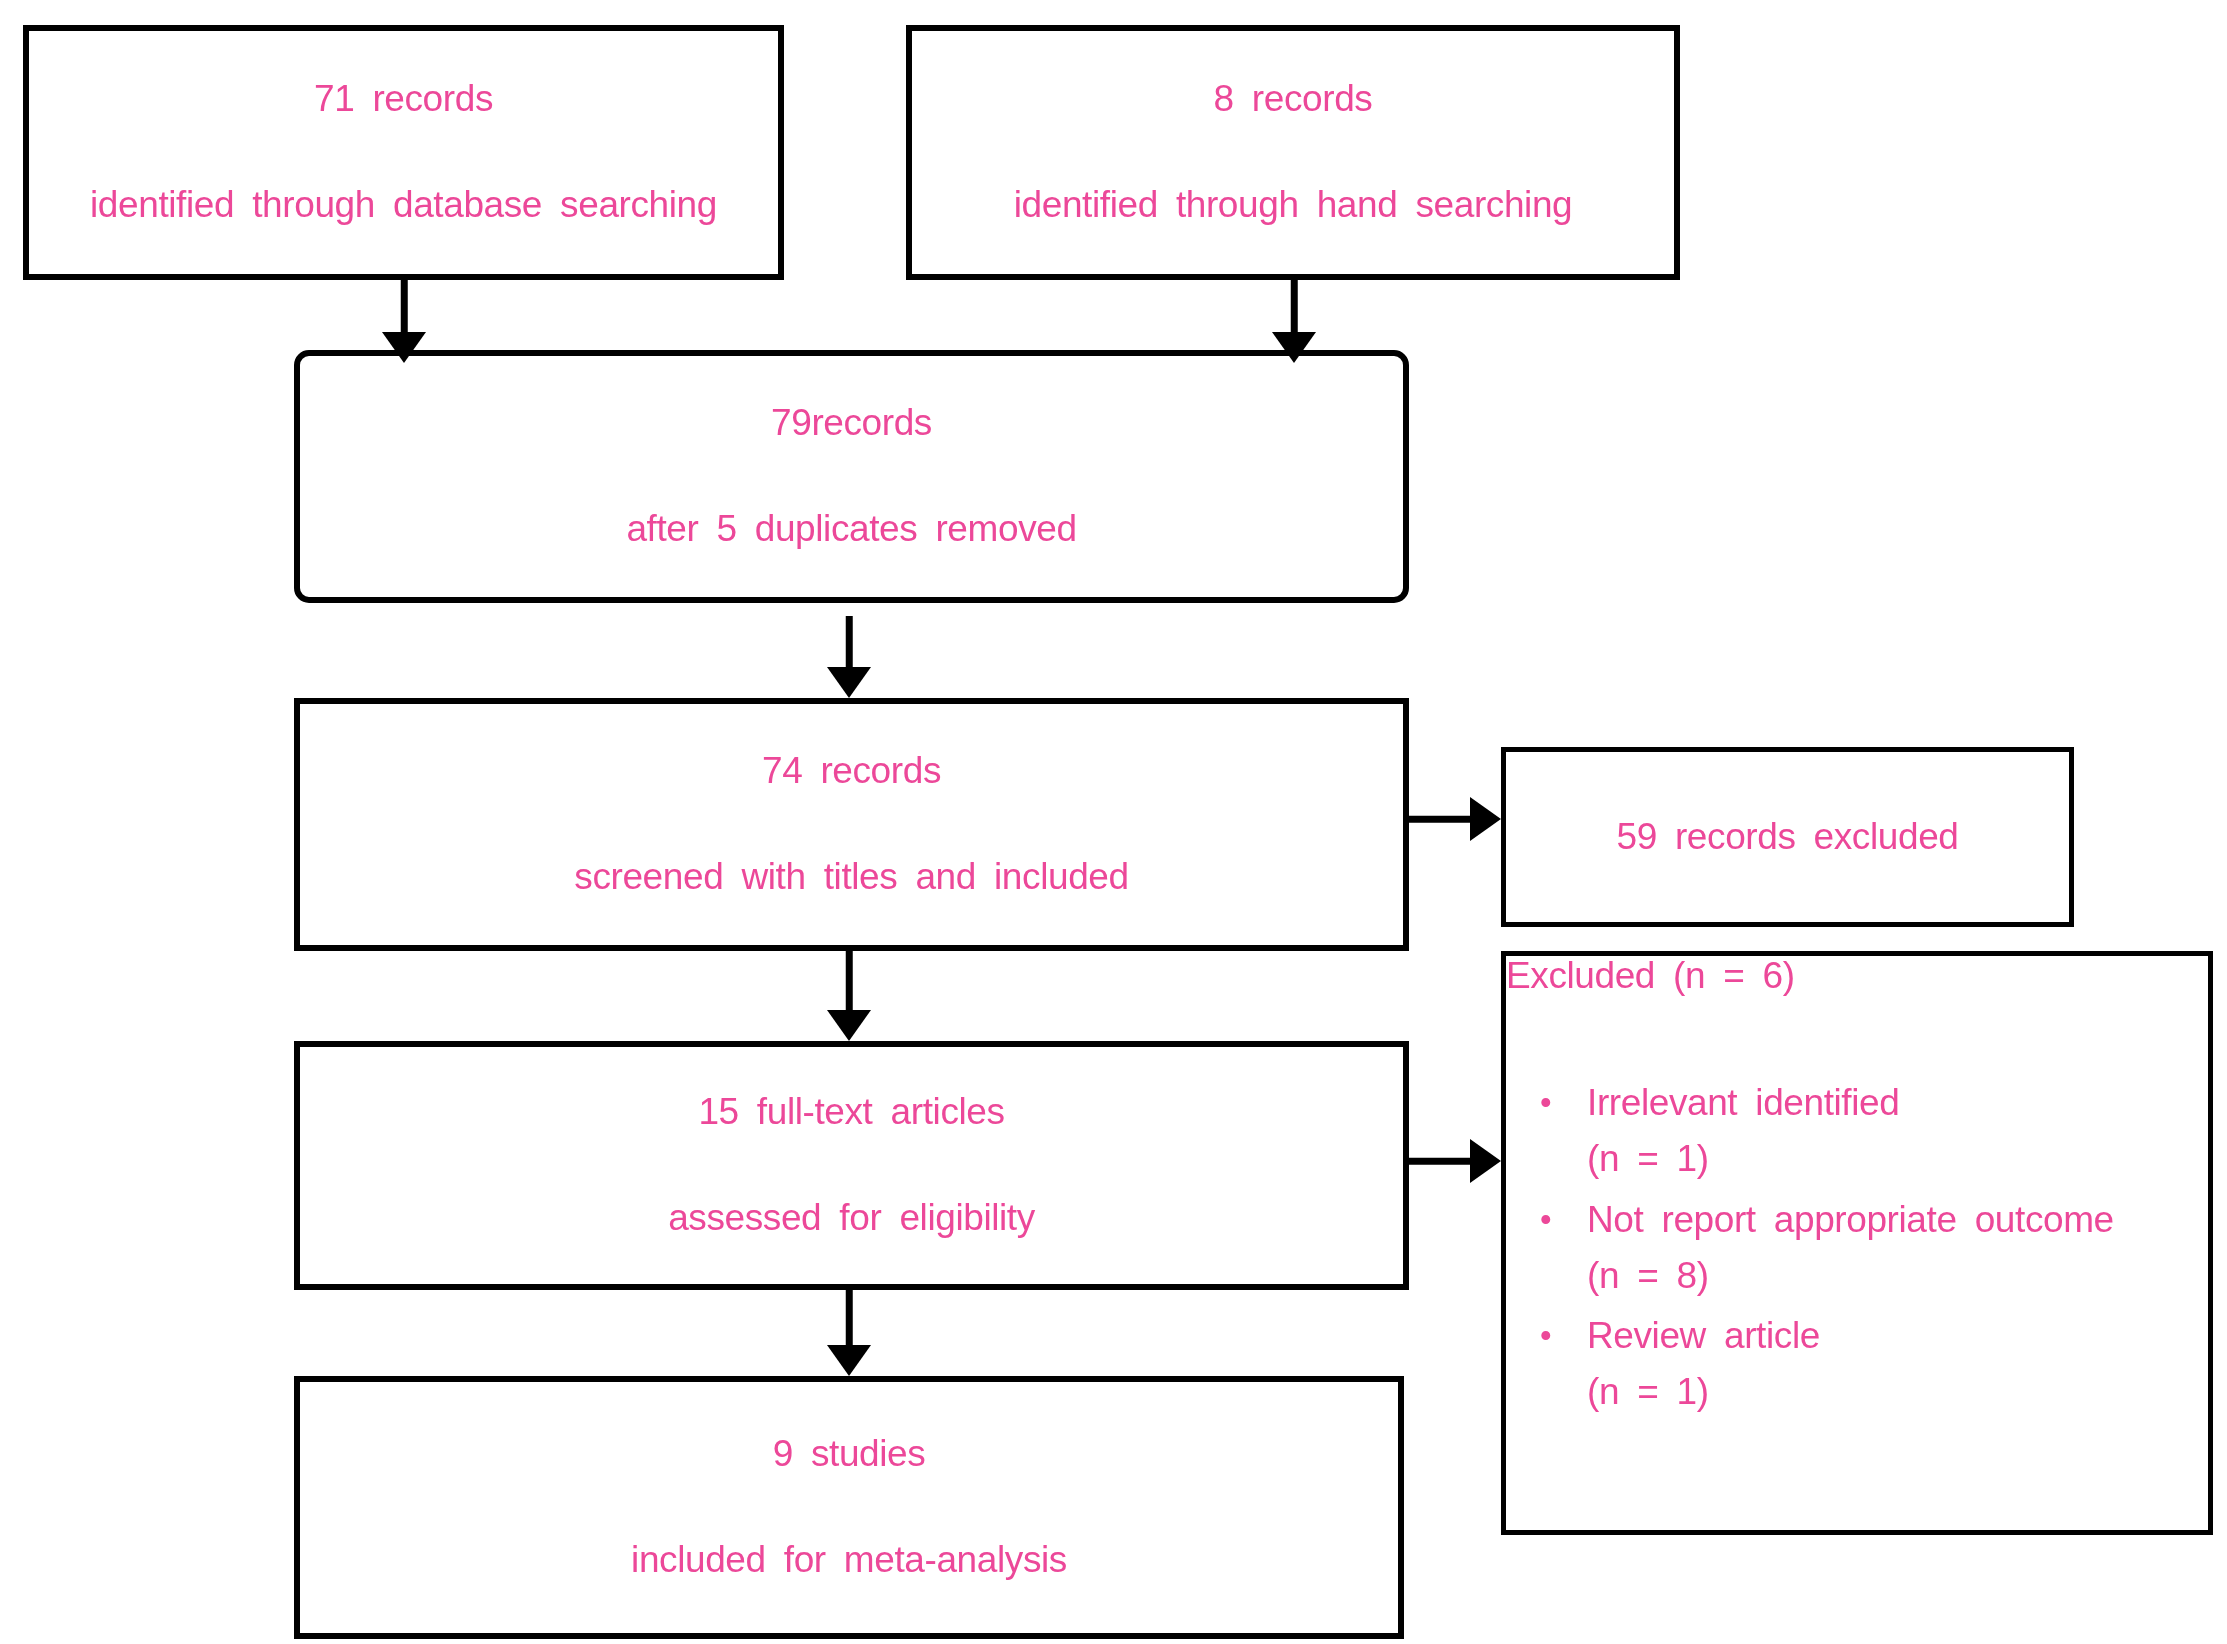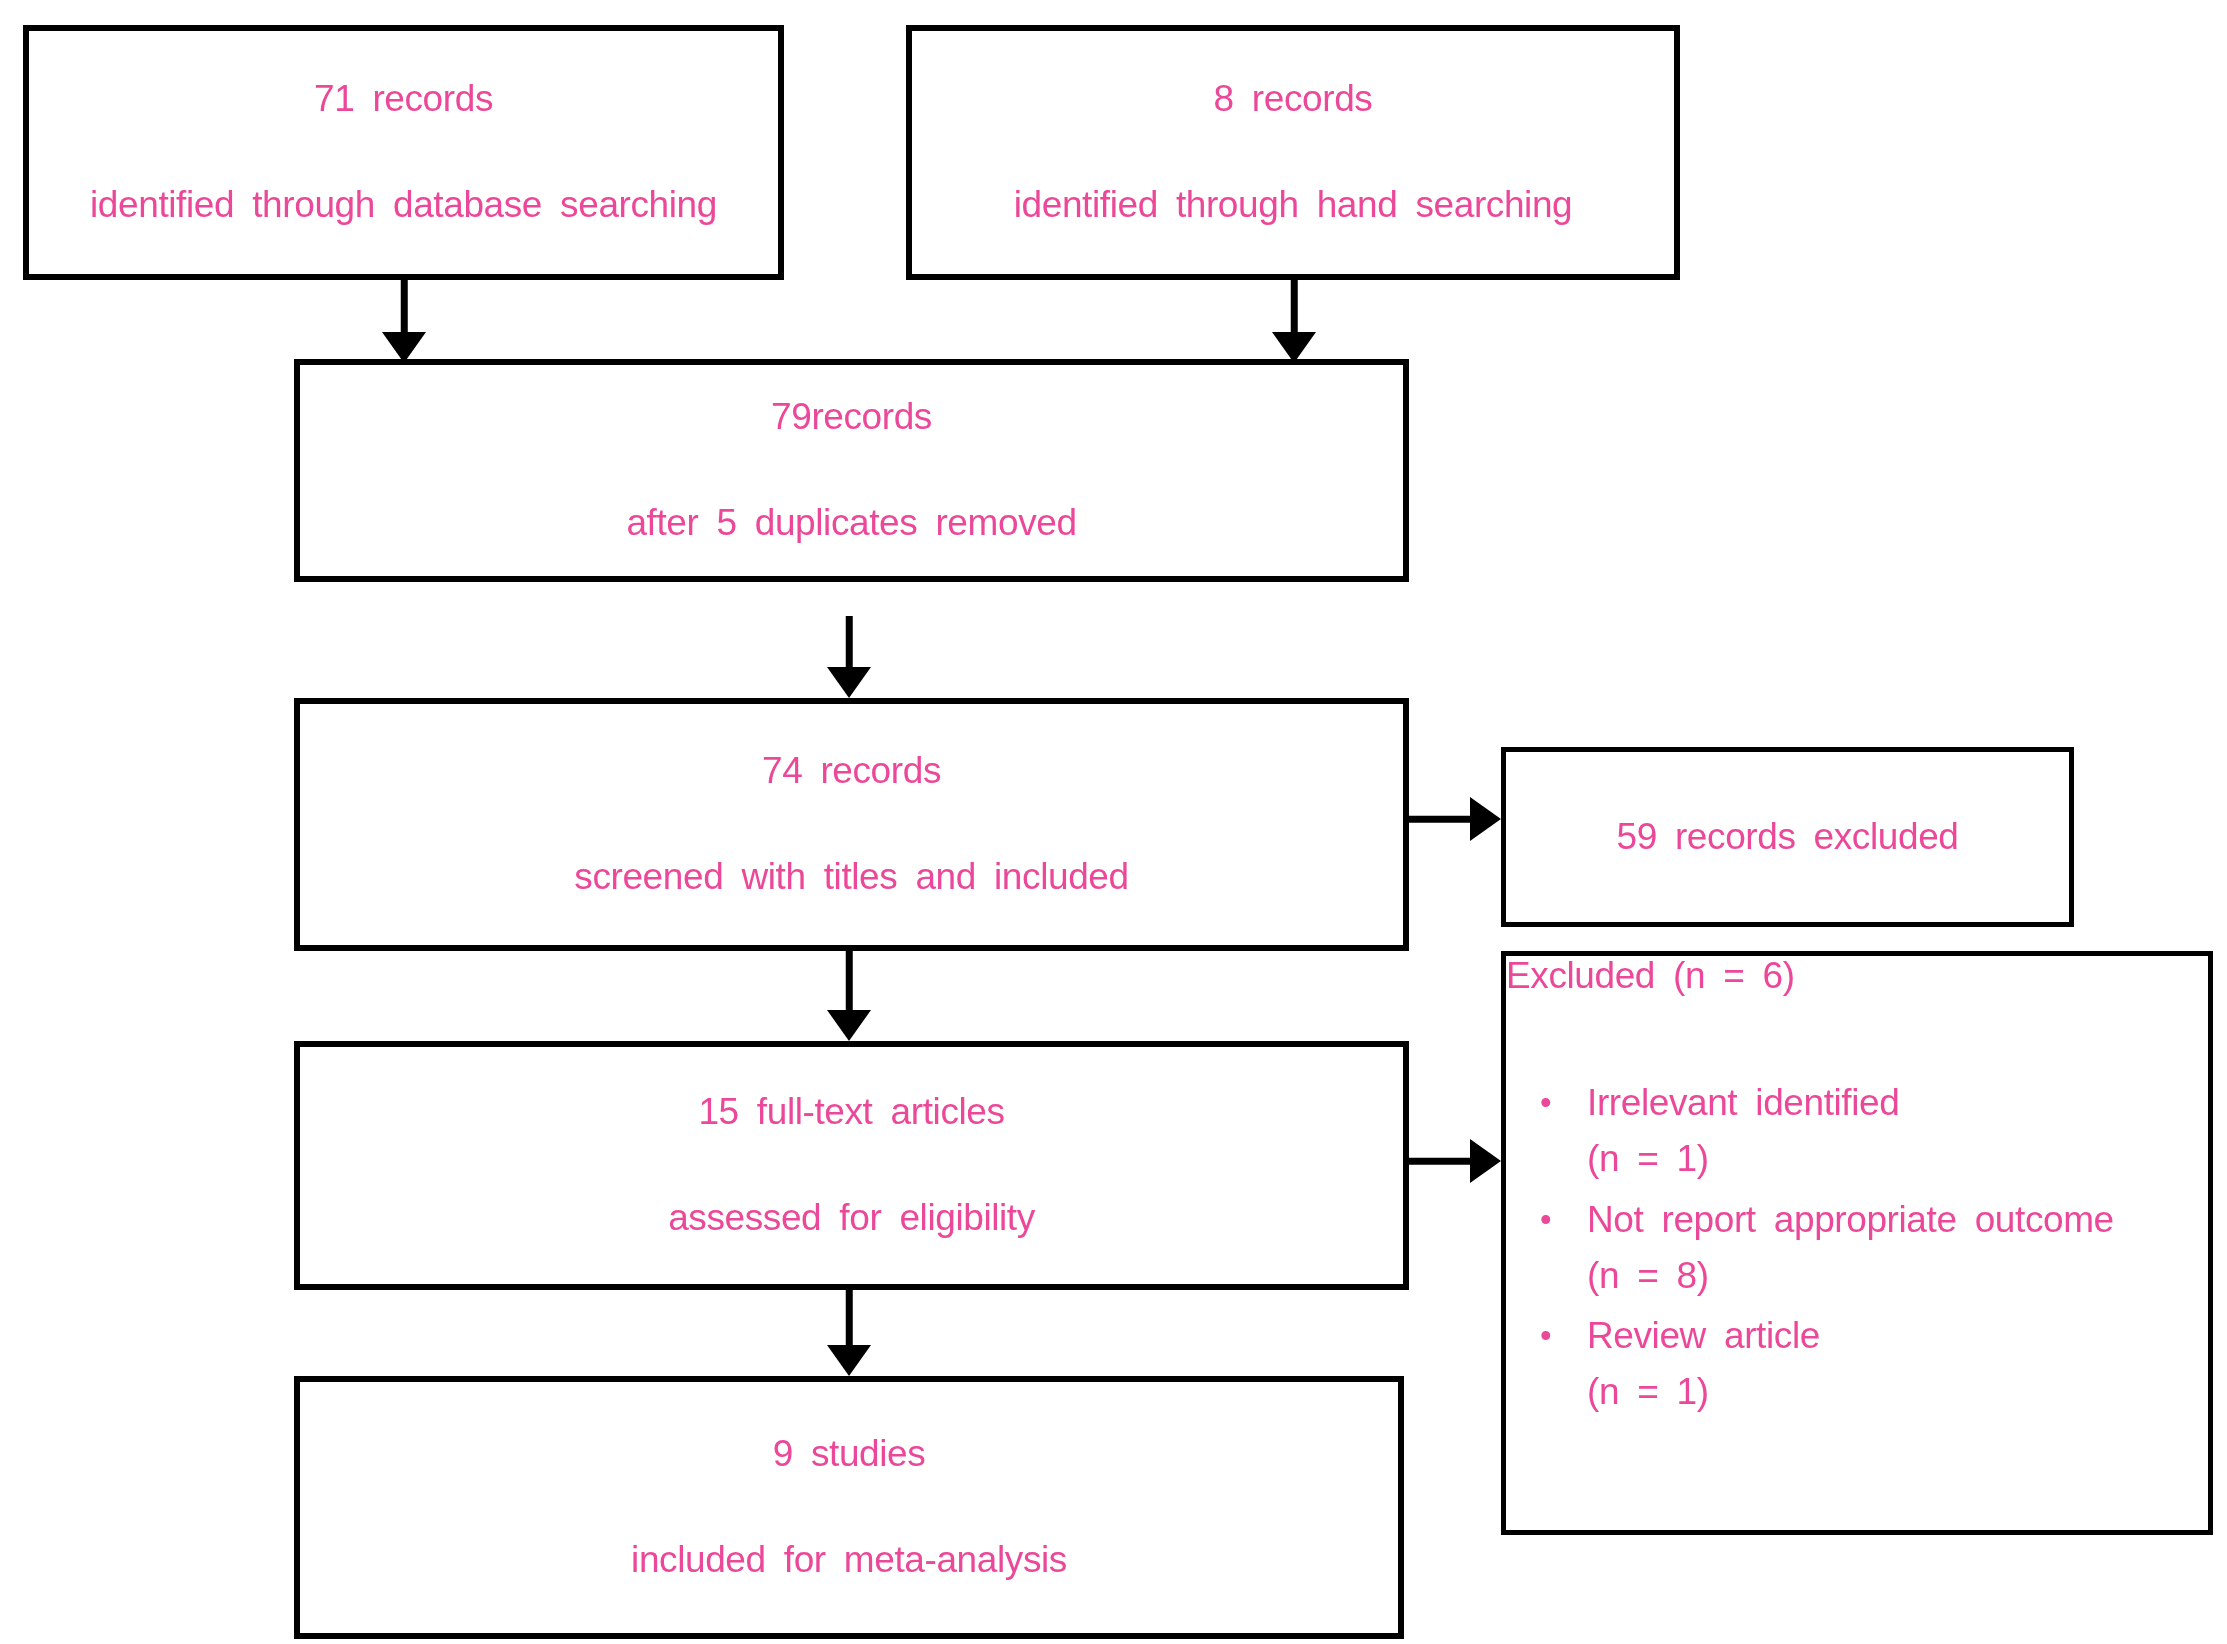--- a/index.html
+++ b/index.html
@@ -27,21 +27,21 @@
     text-align: center;
     font-size: 37px;
     letter-spacing: -0.4px;
     word-spacing: 8.2px;
     line-height: 1.1;
   }
   .two-line { gap: 65px; }
   
   #box-db       { left: 23px;   top: 24.5px;   width: 761px;  height: 255px; }
   #box-hand     { left: 906px; top: 24.5px;   width: 774px;  height: 255px; }
-  #box-dedup    { left: 294px;  top: 359px;  width: 1115px; height: 223px; }
+  #box-dedup    { left: 294px;  top: 350px;  width: 1115px; height: 253px; border-radius: 15px; }
   #box-screen   { left: 294px;  top: 698px;  width: 1115px; height: 253px; }
   #box-excl59   { left: 1501px; top: 747px;  width: 573px;  height: 180px; border-width: 5.7px; }
   #box-fulltext { left: 294px;  top: 1041px; width: 1115px; height: 249px; }
   #box-excl6    { left: 1501px; top: 951px; width: 712px;  height: 584px; border-width: 5.7px;
                   justify-content: flex-start; align-items: stretch; text-align: left; }
   #box-included { left: 294px;  top: 1376px; width: 1110px; height: 263px; }
 
   #box-excl6 .excl-title {
     text-align: left;
     margin-bottom: 78px;

